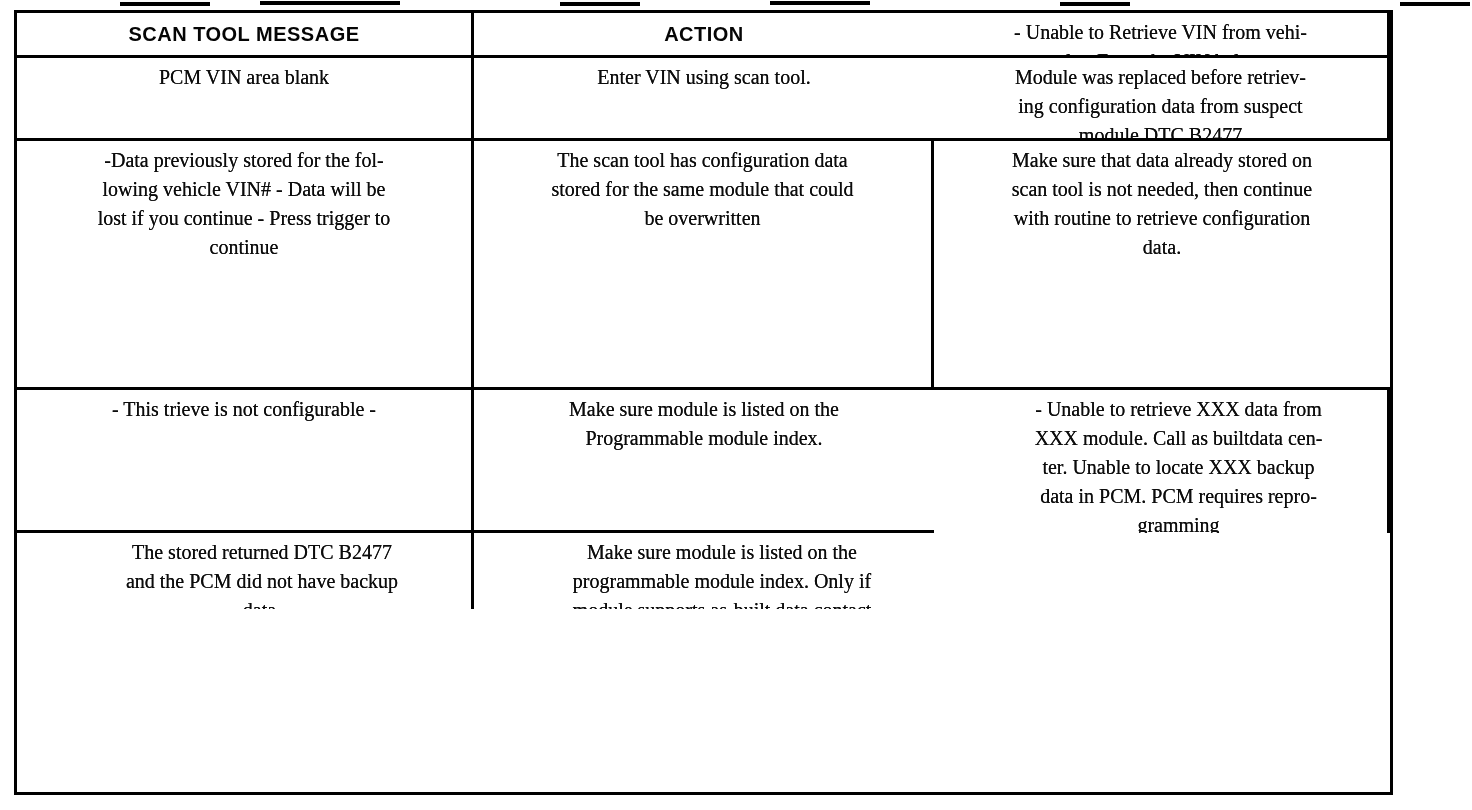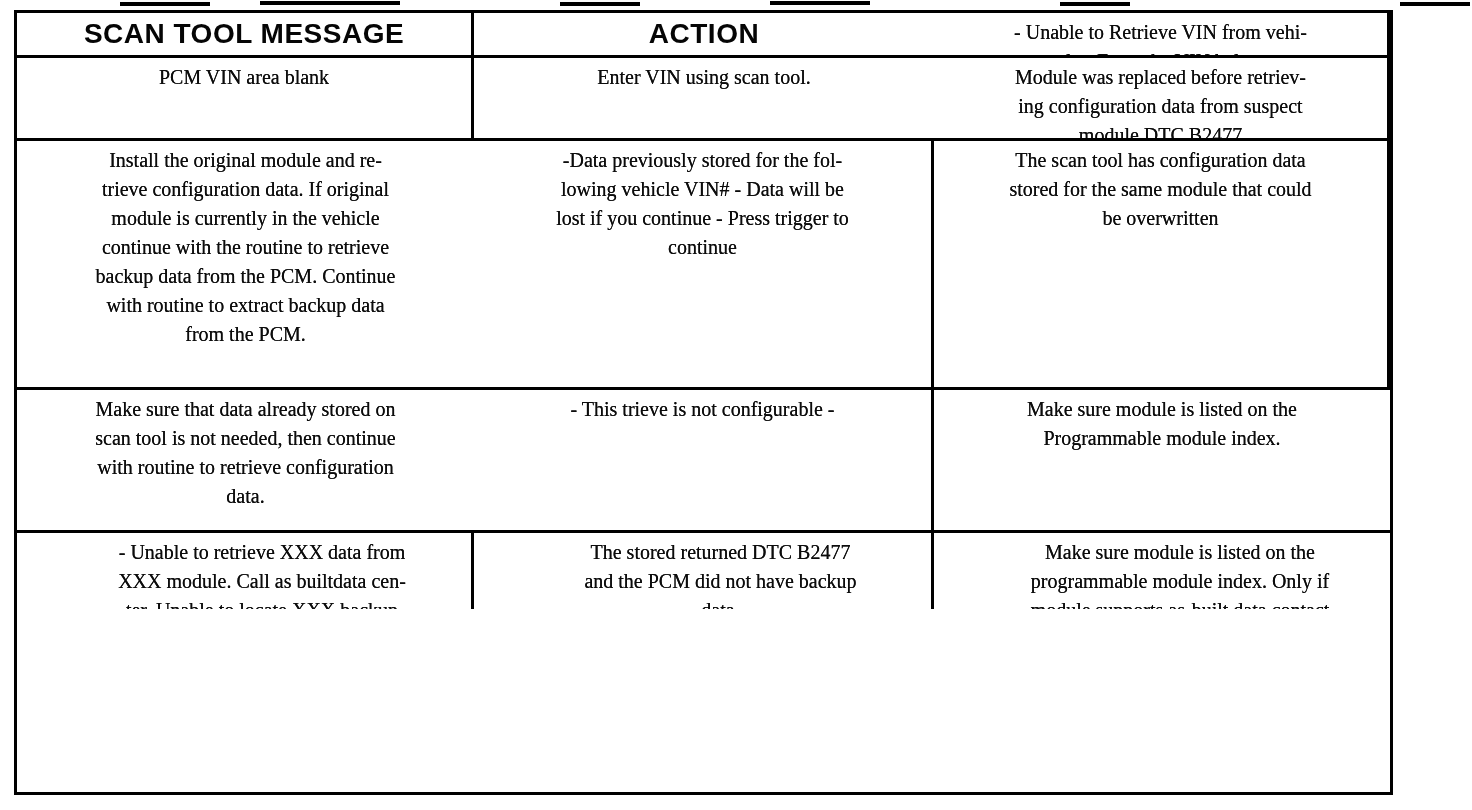--- a/index.html
+++ b/index.html
@@ -33,21 +33,21 @@
     box-sizing: border-box;
     border-right: 3px solid #000000;
     border-bottom: 3px solid #000000;
     overflow: hidden;
   }
   .cell.last-col { border-right: none; }
   .cell.last-row { border-bottom: none; padding-left: 44px; }
   .head {
     font-family: "Liberation Sans", "DejaVu Sans", sans-serif;
     font-weight: bold;
-    font-size: 28px;
+    font-size: 20px;
     letter-spacing: 0.5px;
     display: flex;
     align-items: center;
     justify-content: center;
     color: #050505;
   }
   .body-cell {
     font-size: 20px;
     line-height: 29px;
     text-align: center;
@@ -79,27 +79,20 @@
     <div class="cell head last-col">ACTION</div>
 
     <div class="cell body-cell">- Unable to Retrieve VIN from vehi-
 cle - Enter the VIN below</div>
     <div class="cell body-cell">PCM VIN area blank</div>
     <div class="cell body-cell last-col">Enter VIN using scan tool.</div>
 
     <div class="cell body-cell">Module was replaced before retriev-
 ing configuration data from suspect
 module DTC B2477</div>
-    <div class="cell body-cell last-col">Install the original module and re-
-trieve configuration data. If original
-module is currently in the vehicle
-continue with the routine to retrieve
-backup data from the PCM. Continue
-with routine to extract backup data
-from the PCM.</div>
 
     <div class="cell body-cell">-Data previously stored for the fol-
 lowing vehicle VIN# - Data will be
 lost if you continue - Press trigger to
 continue</div>
     <div class="cell body-cell">The scan tool has configuration data
 stored for the same module that could
 be overwritten</div>
     <div class="cell body-cell last-col">Make sure that data already stored on
 scan tool is not needed, then continue

